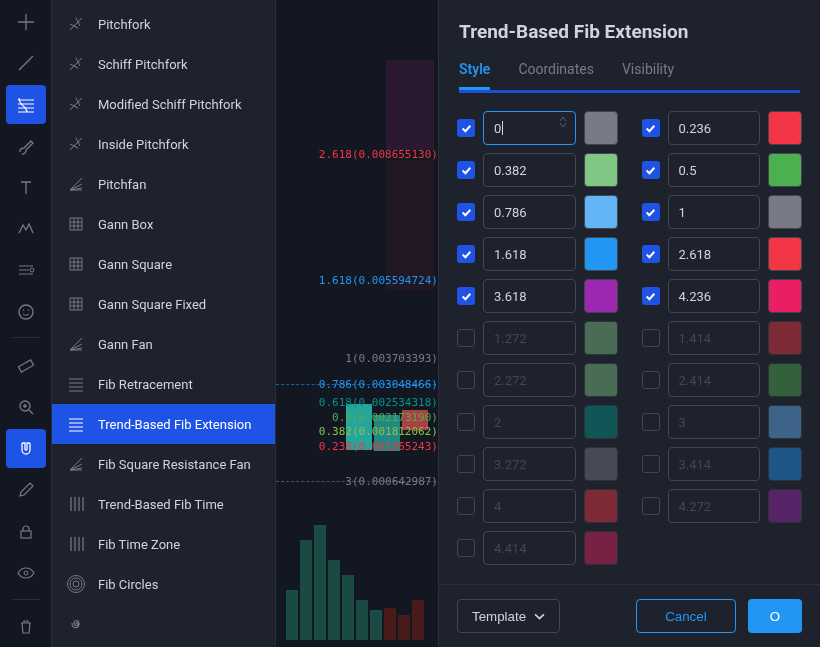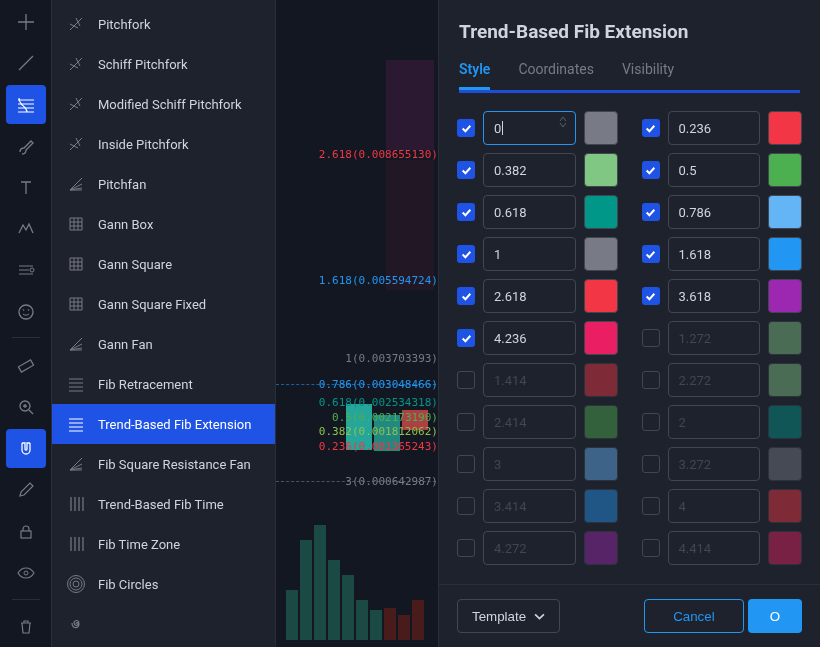--- a/index.html
+++ b/index.html
@@ -82,21 +82,21 @@
 .swatch { width:34px; height:34px; border-radius:4px; border:1px solid #434651; flex-shrink:0; cursor:pointer;}
 
 .panel-footer {
   padding:14px 18px; border-top:1px solid #2a2e39;
   display:flex; align-items:center; justify-content:space-between; gap:12px;
 }
 .template-btn {
   height:34px; padding:0 14px; border:1px solid #434651; border-radius:4px;
   background:transparent; color:#d1d4dc; display:flex; align-items:center; gap:8px; cursor:pointer;
 }
-.footer-right { display:flex; gap:4px;padding-left:36px; }
+.footer-right { display:flex; gap:12px;padding-left:36px; }
 .btn-cancel {
   height:34px; padding:0 28px; border:1px solid #2196f3; color:#2196f3;
   background:transparent; border-radius:4px; cursor:pointer;
 }
 .btn-ok {
   height:34px; padding:0 22px; background:#2196f3; color:#fff;
   border:none; border-radius:4px; cursor:pointer;
 }
 </style>
 </head>
@@ -419,31 +419,20 @@
         </div>
         <div class="swatch" style="background:#4caf50;"></div>
       </div>
       <div class="level-row">
         <div class="chk ">
           <svg viewBox="0 0 10 10">
             <path d="M1.5 5l2.5 2.5L8.5 2.5" stroke="#fff" stroke-width="1.8" fill="none"></path>
           </svg>
         </div>
         <div class="lvl-input" style="display:flex;align-items:center;position:relative">
-          <span>0.618</span>
-        </div>
-        <div class="swatch" style="background:#009688;"></div>
-      </div>
-      <div class="level-row">
-        <div class="chk ">
-          <svg viewBox="0 0 10 10">
-            <path d="M1.5 5l2.5 2.5L8.5 2.5" stroke="#fff" stroke-width="1.8" fill="none"></path>
-          </svg>
-        </div>
-        <div class="lvl-input" style="display:flex;align-items:center;position:relative">
           <span>0.786</span>
         </div>
         <div class="swatch" style="background:#64b5f6;"></div>
       </div>
       <div class="level-row">
         <div class="chk ">
           <svg viewBox="0 0 10 10">
             <path d="M1.5 5l2.5 2.5L8.5 2.5" stroke="#fff" stroke-width="1.8" fill="none"></path>
           </svg>
         </div>

